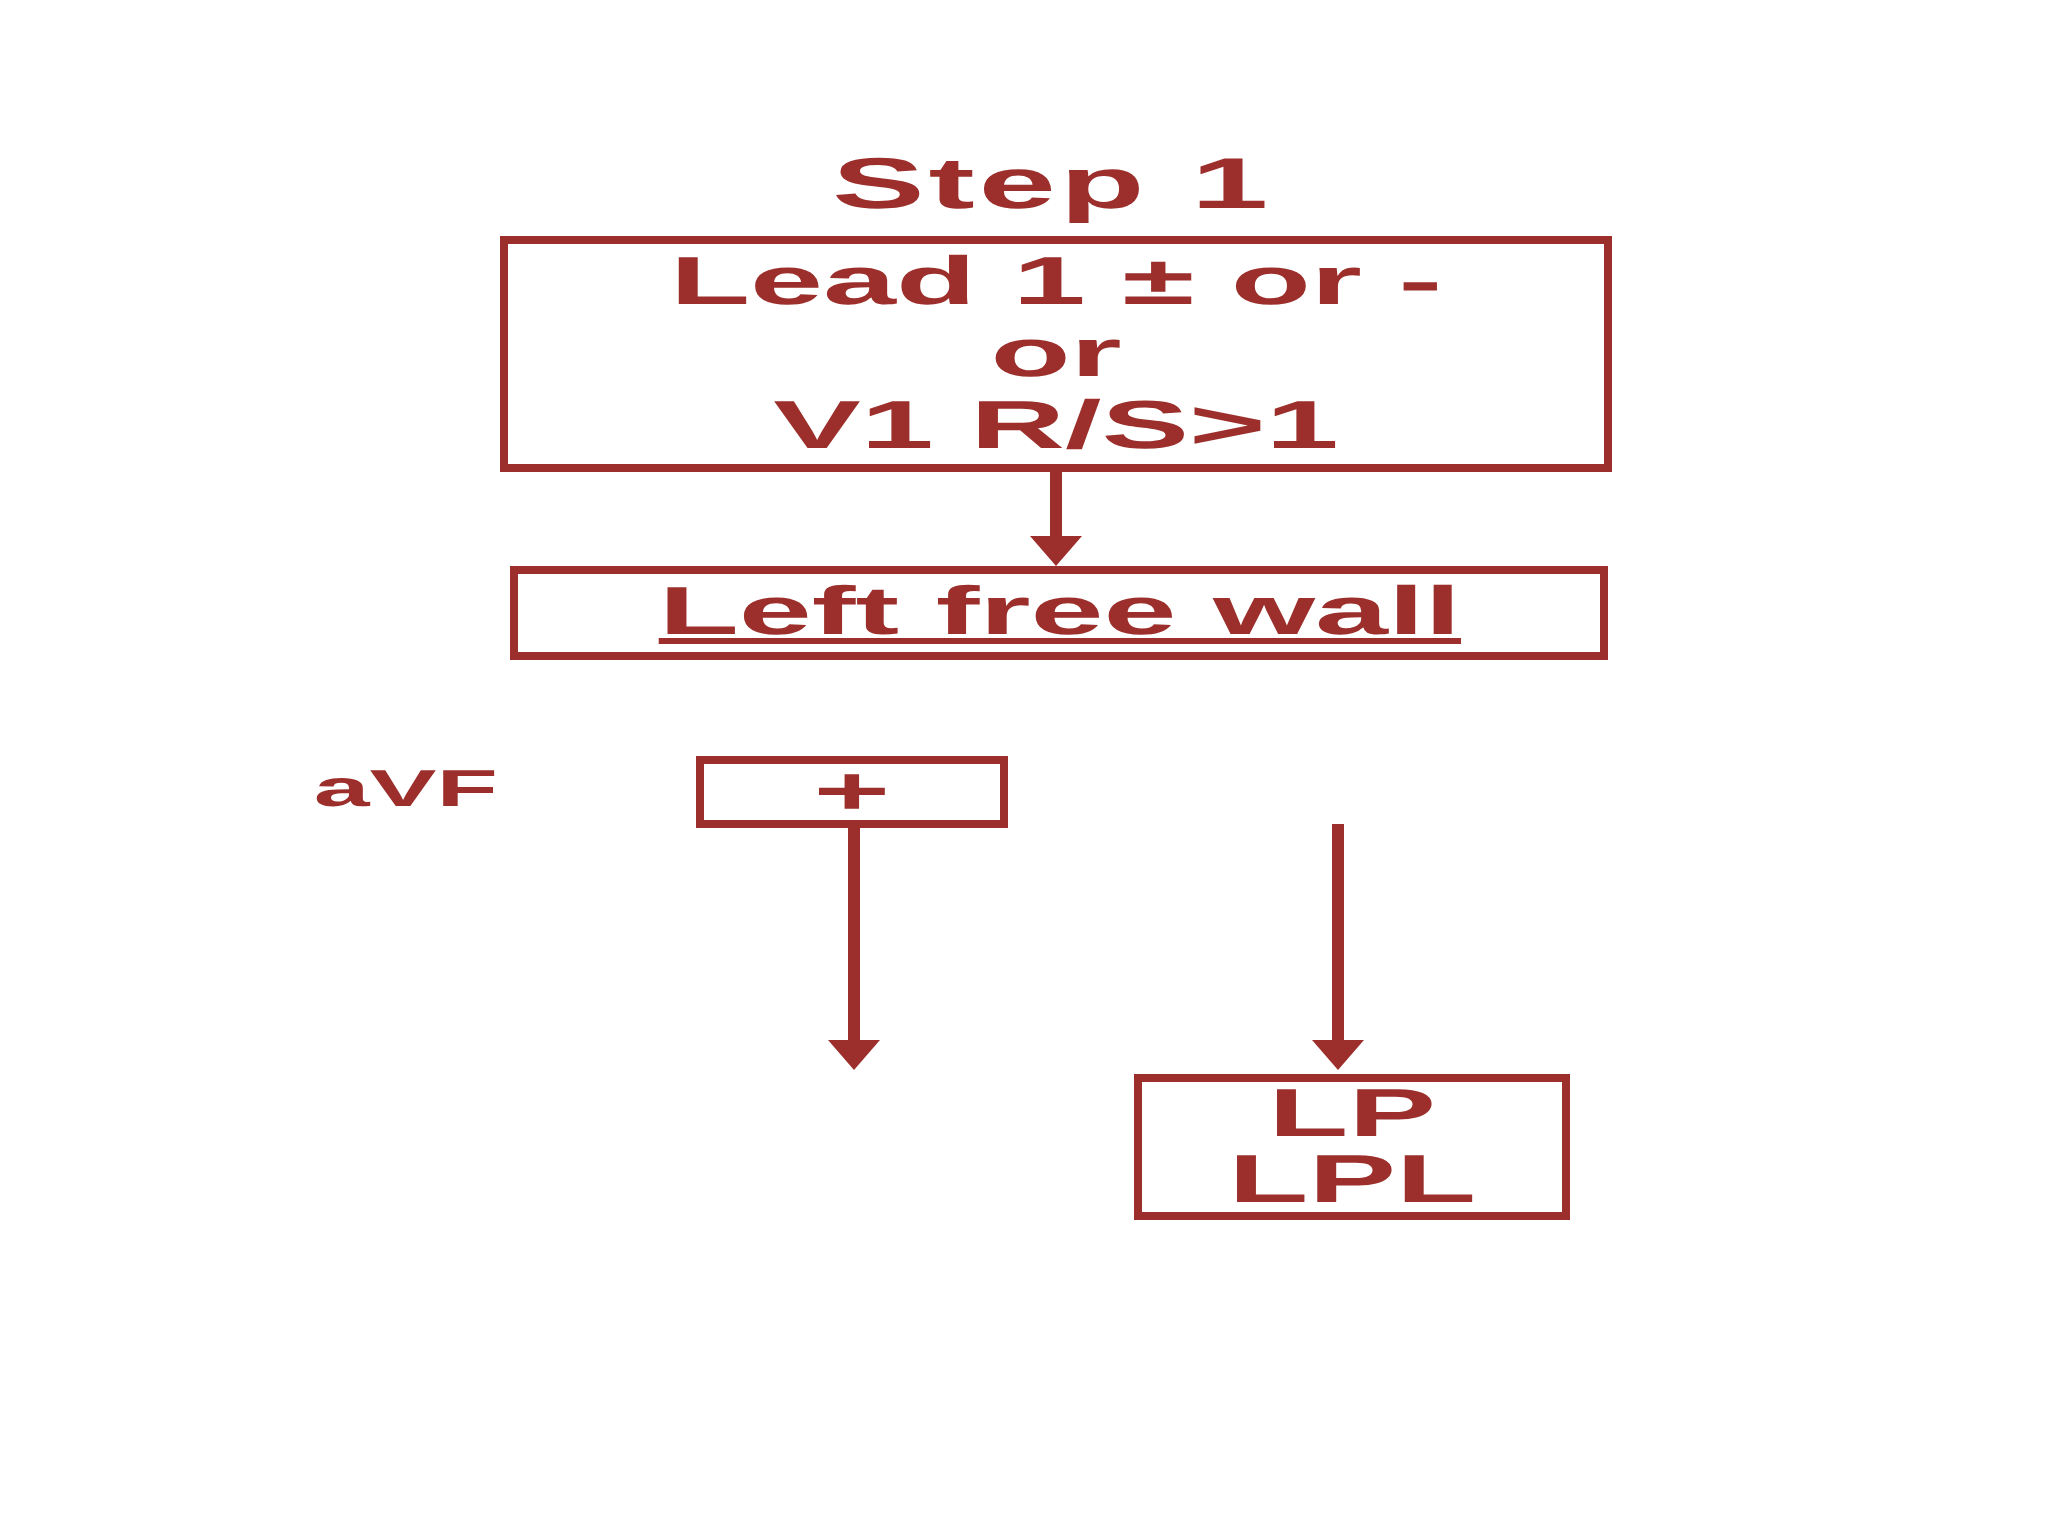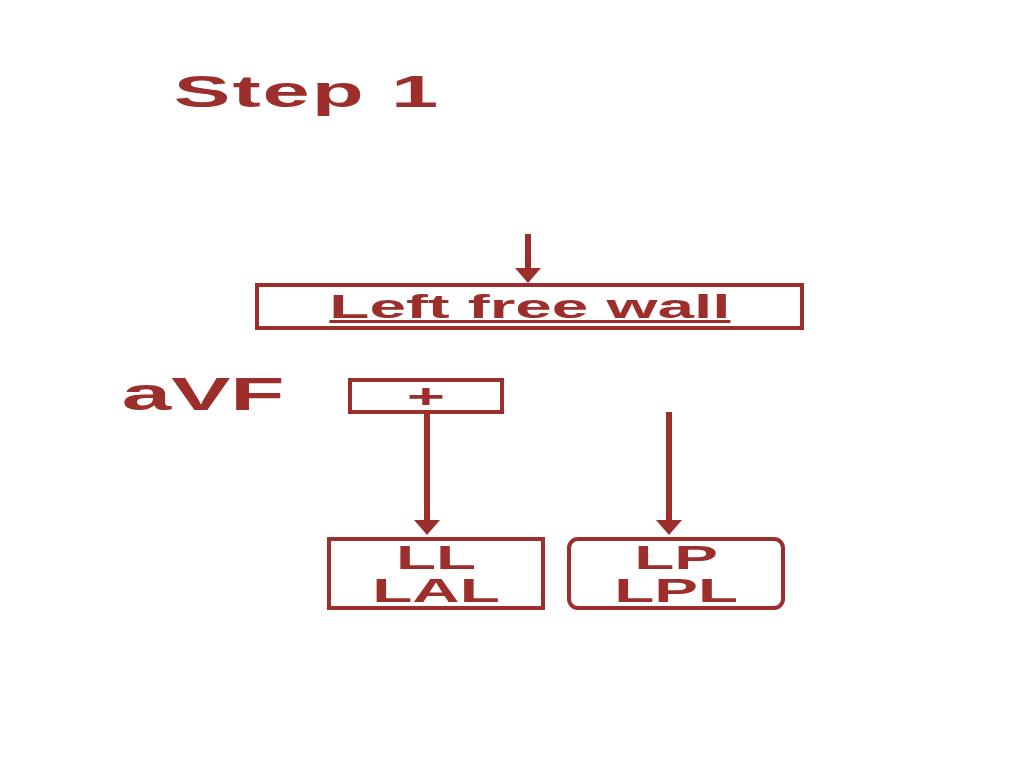--- a/index.html
+++ b/index.html
@@ -21,54 +21,55 @@
     color: var(--accent);
   }
   .stretch {
     display: inline-block;
     transform: scaleX(1.93);
     transform-origin: 50% 50%;
     white-space: nowrap;
   }
   .title {
     position: absolute;
-    left: 238px;
+    left: 248px;
     top: 70px;
     width: 556px;
     height: 44px;
-    font-size: 44px;
+    font-size: 36px;
     line-height: 44px;
+    text-align: center;
     letter-spacing: 1px;
   }
   .box {
     position: absolute;
     box-sizing: border-box;
     border: 4px solid var(--accent);
     background: var(--bg);
     display: flex;
     align-items: center;
     justify-content: center;
     text-align: center;
     font-size: 34px;
   }
   .box-criteria   { left: 250px; top: 118px; width: 556px; height: 118px; }
   .box-criteria .line { line-height: 36px; }
   .box-result     { left: 255px; top: 283px; width: 549px; height: 47px; text-decoration: underline; }
   .box-plus       { left: 348px; top: 378px; width: 156px; height: 36px; }
   .box-pm         { left: 525px; top: 378px; width: 297px; height: 36px; }
   .box-outcome-l  { left: 327px; top: 537px; width: 218px; height: 73px; }
-  .box-outcome-r  { left: 567px; top: 537px; width: 218px; height: 73px; border-radius: 11px; }
+  .box-outcome-r  { left: 567px; top: 537px; width: 218px; height: 73px; }
   .box-outcome-l .line, .box-outcome-r .line { line-height: 33px; }
   .branch-label {
     position: absolute;
     left: 123px;
     top: 374px;
     width: 160px;
     height: 40px;
-    font-size: 46px;
+    font-size: 26px;
     line-height: 40px;
     text-align: center;
   }
   .shaft {
     position: absolute;
     width: 6px;
     background: var(--accent);
   }
   .shaft-top    { left: 525px; top: 234px; height: 36px; }
   .shaft-left   { left: 424px; top: 412px; height: 110px; }
@@ -87,20 +88,27 @@
 </style>
 </head>
 <body>
 
 <div class="slide">
 
   <div class="title">
     <span class="stretch">Step 1</span>
   </div>
 
+  <div class="box box-criteria">
+    <div class="stretch">
+      <div class="line">Lead 1 ± or -</div>
+      <div class="line">or</div>
+      <div class="line">V1 R/S&gt;1</div>
+    </div>
+  </div>
 
   <div class="shaft shaft-top"></div>
   <div class="head head-top"></div>
 
   <div class="box box-result">
     <span class="stretch">Left free wall</span>
   </div>
 
   <div class="branch-label">
     <span class="stretch">aVF</span>
@@ -110,26 +118,20 @@
     <span class="stretch">+</span>
   </div>
 
 
   <div class="shaft shaft-left"></div>
   <div class="head head-left"></div>
 
   <div class="shaft shaft-right"></div>
   <div class="head head-right"></div>
 
-  <div class="box box-outcome-l">
-    <div class="stretch">
-      <div class="line">LL</div>
-      <div class="line">LAL</div>
-    </div>
-  </div>
 
   <div class="box box-outcome-r">
     <div class="stretch">
       <div class="line">LP</div>
       <div class="line">LPL</div>
     </div>
   </div>
 
 </div>
 

